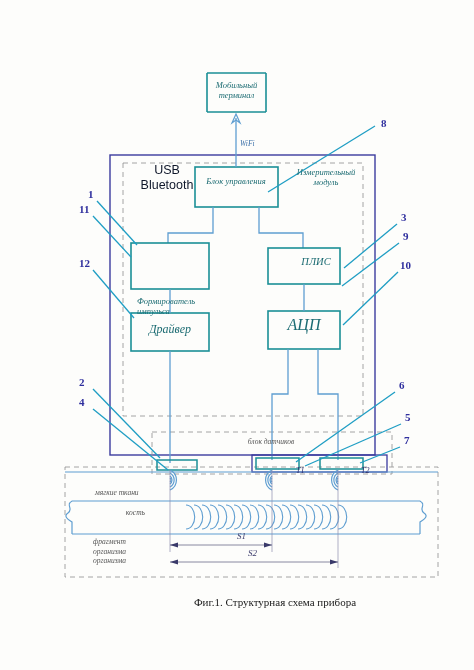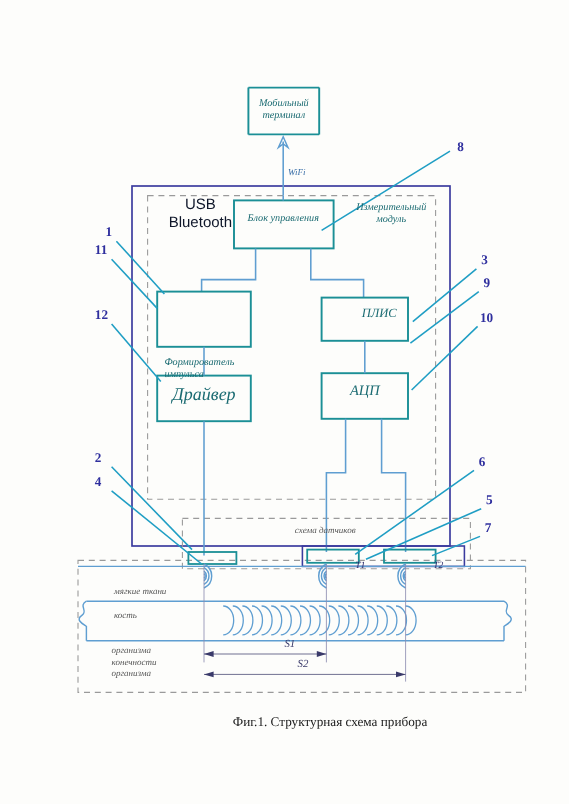--- a/index.html
+++ b/index.html
@@ -161,33 +161,33 @@
   <div>USB</div>
   <div>Bluetooth</div>
 </div>
 
 <div class="cyr" style="left:288px;top:167px;width:76px;">Измерительный модуль</div>
 
 <div class="cyr" style="left:196px;top:176px;width:80px;">Блок управления</div>
 
 <div class="cyr" style="left:133px;top:252px;width:74px;text-align:left;padding-left:4px;margin-top:44px;">Формирователь импульса</div>
 
-<div class="cyr" style="left:131px;top:324px;width:78px;font-size:15px;">Драйвер</div>
+<div class="cyr" style="left:131px;top:324px;width:78px;font-size:12px;">Драйвер</div>
 
 <div class="cyr" style="left:268px;top:257px;width:72px;font-size:10.5px;padding-left:12px;">ПЛИС</div>
 
-<div class="cyr" style="left:268px;top:320px;width:72px;font-size:12px;">АЦП</div>
-
-<div class="grey" style="left:196px;top:437px;width:150px;text-align:center;">схема датчиков</div>
+<div class="cyr" style="left:268px;top:320px;width:72px;font-size:16px;">АЦП</div>
+
+<div class="grey" style="left:196px;top:437px;width:150px;text-align:center;">блок датчиков</div>
 
 <div class="grey" style="left:95px;top:488px;width:54px;">мягкие ткани</div>
 
-<div class="grey" style="left:95px;top:508px;width:50px;">кость</div>
-
-<div class="grey" style="left:93px;top:537px;width:52px;">организма конечности организма</div>
+<div class="grey" style="left:95px;top:508px;width:50px;text-align:right;">кость</div>
+
+<div class="grey" style="left:93px;top:537px;width:52px;">фрагмент организма организма</div>
 
 <div class="tee" style="left:296px;top:466px;">Т1</div>
 <div class="tee" style="left:361px;top:466px;">Т2</div>
 
 <div class="dim" style="left:213px;top:531px;margin-left:24px;">S1</div>
 <div class="dim" style="left:248px;top:548px;">S2</div>
 
 <div id="callout-layer">
     <div class="lbl" style="left: 88px; top: 188px;">1</div>
     <div class="lbl" style="left: 79px; top: 203px;">11</div>

